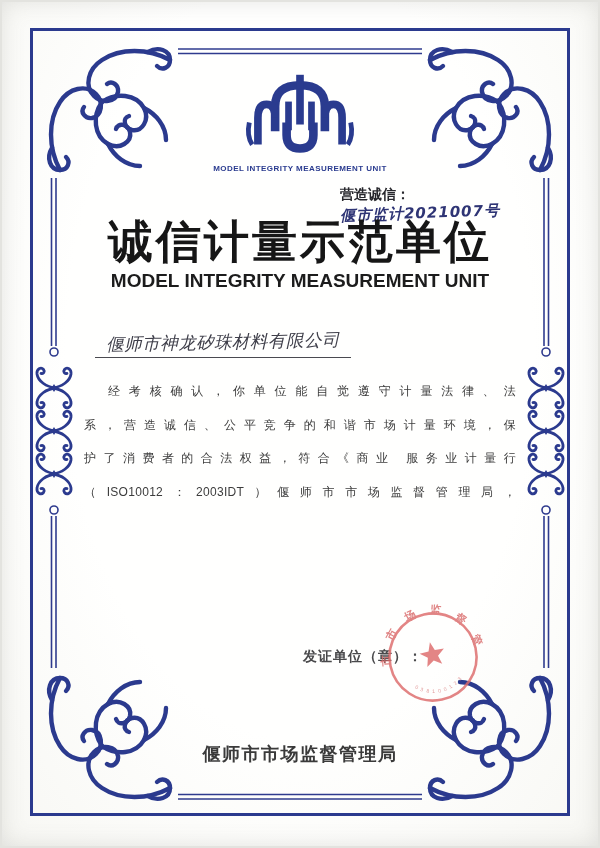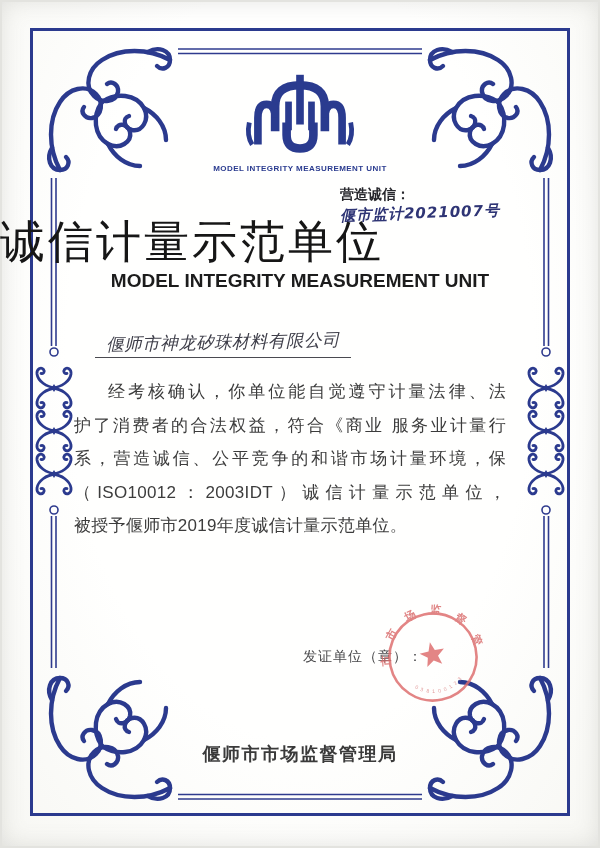--- a/index.html
+++ b/index.html
@@ -23,44 +23,44 @@
   .certno{
     left:340px;top:186px;width:230px;font-size:14px;color:#26262b;
     font-family:"Liberation Serif", serif;font-weight:700;
   }
   .handwriting{
     font-family:"DejaVu Sans", sans-serif;font-style:italic;
     display:inline-block;transform:rotate(-2deg);
   }
   .certno .handwriting{font-size:15px;color:#2f3575;letter-spacing:1px;}
   .title{
-    left:0;right:0;top:212px;text-align:left;
+    left:0;right:0;top:212px;text-align:center;
     font-family:"Liberation Serif", serif;
-    font-size:45px;font-weight:400;color:#161616;letter-spacing:3px;
+    font-size:45px;font-weight:700;color:#161616;letter-spacing:3px;
   }
   .subtitle{
     left:0;right:0;top:270px;text-align:center;
     font-size:19px;font-weight:800;color:#1c1c1c;letter-spacing:0px;
   }
   .awardee{
     left:95px;top:330px;width:256px;padding-bottom:3px;
     border-bottom:1.5px solid #4a4a50;text-align:center;
   }
   .awardee .handwriting{
     font-size:17.5px;color:#3f3f4a;letter-spacing:.5px;transform:rotate(-1.2deg);
   }
   .body-text{
-    left:74px;top:375px;width:432px;color:#3c3c3c;
-    font-size:17px;font-weight:500;line-height:33.5px;letter-spacing:.3px;
+    left:84px;top:375px;width:432px;color:#3c3c3c;
+    font-size:12px;font-weight:500;line-height:33.5px;letter-spacing:.3px;
   }
   .body-text .bl{text-align:justify;text-align-last:justify;}
   .body-text .bl.first{text-indent:2em;}
   .body-text .bl.last{text-align:left;text-align-last:left;}
   .issuer{
-    left:303px;top:648px;font-size:14px;font-weight:400;color:#49494b;
+    left:303px;top:648px;font-size:14px;font-weight:700;color:#49494b;
     letter-spacing:1px;
   }
   .footer{
     left:0;right:0;top:742px;text-align:center;
     font-size:18px;font-weight:700;color:#3a3a3a;letter-spacing:1.5px;
   }
   .seal{position:absolute;left:0;top:0;pointer-events:none;}
 </style>
 </head>
 <body>
@@ -155,24 +155,23 @@
 
   <div class="abs title">诚信计量示范单位</div>
   <div class="abs subtitle">MODEL INTEGRITY MEASUREMENT UNIT</div>
 
   <div class="abs awardee">
     <span class="handwriting">偃师市神龙矽珠材料有限公司</span>
   </div>
 
   <div class="abs body-text">
     <div class="bl first">经考核确认，你单位能自觉遵守计量法律、法</div>
+    <div class="bl">系，营造诚信、公平竞争的和谐市场计量环境，保</div>
     <div class="bl">护了消费者的合法权益，符合《商业 服务业计量行</div>
-    <div class="bl">系，营造诚信、公平竞争的和谐市场计量环境，保</div>
-    <div class="bl">（ISO10012：2003IDT）诚信计量示范单位，</div>
-    <div class="bl last">被授予偃师市2019年度诚信计量示范单位。</div>
+    <div class="bl">（ISO10012：2003IDT）偃师市市场监督管理局，</div>
   </div>
 
   <div class="abs issuer">发证单位（章）：</div>
 
   <svg class="seal" width="600" height="848" viewBox="0 0 600 848">
     <g transform="rotate(-12 433 657)" opacity="0.82">
       <circle cx="433" cy="657" r="43.5" fill="none" stroke="#dd6b6b" stroke-width="2.6"></circle>
       <polygon fill="#dd6b6b" points="433,642 429.8,650.6 420.6,651 427.8,656.7 425.4,665.5 433,660.5 440.6,665.5 438.2,656.7 445.4,651 436.2,650.6"></polygon>
       <defs>
         <path id="sealArcTop" d="M390.8,667.5 A43.5,43.5 0 1 1 475.2,667.5" fill="none"></path>

